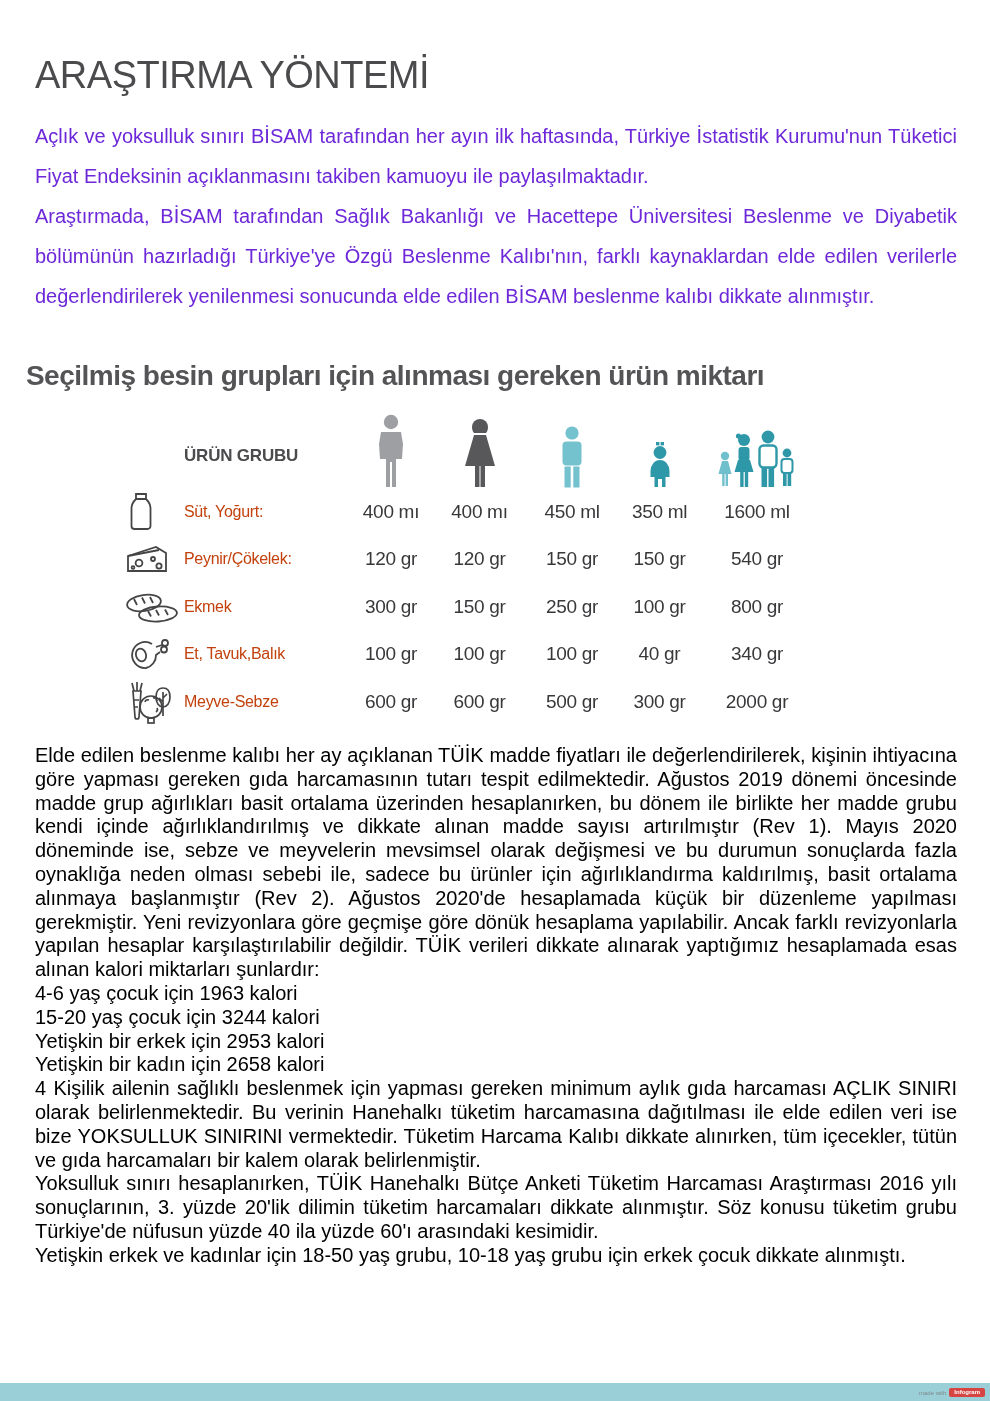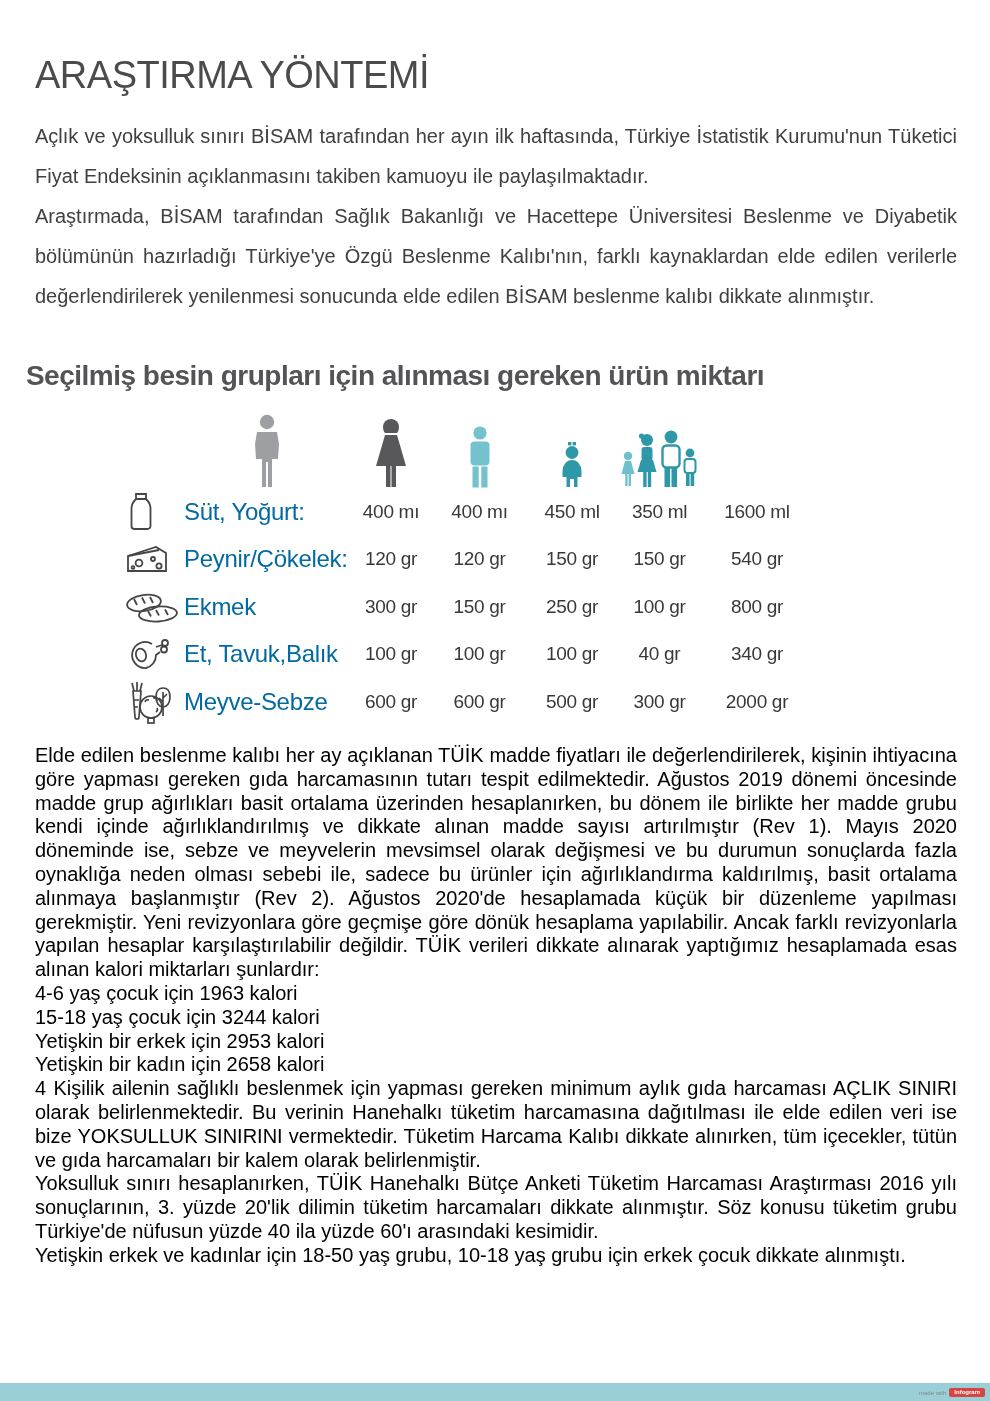--- a/index.html
+++ b/index.html
@@ -7,21 +7,21 @@
   body { width: 990px; height: 1401px; font-family: "Liberation Sans", sans-serif; }
   #page { position: relative; width: 990px; height: 1401px; background: #fff; overflow: hidden; }
 
   .page-title {
     position: absolute; left: 35px; top: 54px;
     font-size: 38px; font-weight: normal; color: #4b4b4d; letter-spacing: -0.5px;
   }
 
   .intro {
     position: absolute; left: 35px; width: 922px; top: 116px;
-    font-size: 20px; line-height: 40px; color: #404040; text-align: justify;
+    font-size: 20px; line-height: 40px; color: #6d28d9; text-align: justify;
   }
   .intro p { margin: 0; }
 
   .ig-heading {
     position: absolute; left: 0; top: 360px; width: 790px; text-align: center;
     font-size: 28px; font-weight: bold; color: #545456; letter-spacing: -0.5px;
   }
 
   .ig {
     position: absolute; left: 122px; top: 402px; width: 746px;
@@ -33,21 +33,21 @@
     align-items: center;
   }
   .ig-row.header { height: 86px; align-items: end; }
   .ig-row.data { height: 47.5px; }
   .ig-col-header {
     font-size: 17px; font-weight: bold; color: #4b4b4d; letter-spacing: -0.2px;
     padding-bottom: 22px;
   }
   .person-cell { display: flex; justify-content: center; align-items: flex-end; height: 100%; }
   .food-icon-cell { display: flex; justify-content: flex-start; align-items: center; padding-left: 2px; }
-  .row-label { font-size: 24px; color: #0369a1; letter-spacing: -0.3px; }
+  .row-label { font-size: 16px; color: #c2410c; letter-spacing: -0.3px; }
   .val { text-align: center; font-size: 19px; color: #38383b; letter-spacing: -0.3px; }
 
   .body-text {
     position: absolute; left: 35px; width: 922px; top: 744px;
     font-size: 20px; line-height: 23.8px; color: #000000;
   }
   .body-text .just { text-align: justify; }
   .cal-line { text-align: left; }
 
   .bottom-band {
@@ -80,20 +80,21 @@
     <p>Açlık ve yoksulluk sınırı BİSAM tarafından her ayın ilk haftasında, Türkiye İstatistik Kurumu'nun Tüketici Fiyat Endeksinin açıklanmasını takiben kamuoyu ile paylaşılmaktadır.</p>
     <p>Araştırmada, BİSAM tarafından Sağlık Bakanlığı ve Hacettepe Üniversitesi Beslenme ve Diyabetik bölümünün hazırladığı Türkiye'ye Özgü Beslenme Kalıbı'nın, farklı kaynaklardan elde edilen verilerle değerlendirilerek yenilenmesi sonucunda elde edilen BİSAM beslenme kalıbı dikkate alınmıştır.</p>
   </div>
 
   <div class="ig-heading">Seçilmiş besin grupları için alınması gereken ürün miktarı</div>
 
   <div class="ig">
 
     <div class="ig-row header">
       <div></div>
+      <div class="ig-col-header">ÜRÜN GRUBU</div>
 
       <div class="person-cell">
         <span>
           <svg width="38" height="74" viewBox="0 0 38 74">
             <g fill="#9d9fa2">
               <circle cx="19" cy="8" r="7.2"></circle>
               <path d="M9,18 L29,18 L31,30 L30,45 L24,45 L24,73 L20,73 L20,48 L18,48 L18,73 L14,73 L14,45 L8,45 L7,30 Z"></path>
             </g>
           </svg>
         </span>
@@ -274,21 +275,21 @@
       <div class="val">500 gr</div>
       <div class="val">300 gr</div>
       <div class="val">2000 gr</div>
     </div>
 
   </div>
 
   <div class="body-text">
     <p class="just">Elde edilen beslenme kalıbı her ay açıklanan TÜİK madde fiyatları ile değerlendirilerek, kişinin ihtiyacına göre yapması gereken gıda harcamasının tutarı tespit edilmektedir. Ağustos 2019 dönemi öncesinde madde grup ağırlıkları basit ortalama üzerinden hesaplanırken, bu dönem ile birlikte her madde grubu kendi içinde ağırlıklandırılmış ve dikkate alınan madde sayısı artırılmıştır (Rev 1). Mayıs 2020 döneminde ise, sebze ve meyvelerin mevsimsel olarak değişmesi ve bu durumun sonuçlarda fazla oynaklığa neden olması sebebi ile, sadece bu ürünler için ağırlıklandırma kaldırılmış, basit ortalama alınmaya başlanmıştır (Rev 2). Ağustos 2020'de hesaplamada küçük bir düzenleme yapılması gerekmiştir. Yeni revizyonlara göre geçmişe göre dönük hesaplama yapılabilir. Ancak farklı revizyonlarla yapılan hesaplar karşılaştırılabilir değildir.  TÜİK verileri dikkate alınarak yaptığımız hesaplamada esas alınan kalori miktarları şunlardır:</p>
     <div class="cal-line">4-6 yaş çocuk için 1963 kalori</div>
-    <div class="cal-line">15-18 yaş çocuk için 3244 kalori</div>
+    <div class="cal-line">15-20 yaş çocuk için 3244 kalori</div>
     <div class="cal-line">Yetişkin bir erkek için 2953 kalori</div>
     <div class="cal-line">Yetişkin bir kadın için 2658 kalori</div>
     <p class="just">4 Kişilik ailenin sağlıklı beslenmek için yapması gereken minimum aylık gıda harcaması AÇLIK SINIRI olarak belirlenmektedir. Bu verinin Hanehalkı tüketim harcamasına dağıtılması ile elde edilen veri ise bize YOKSULLUK SINIRINI vermektedir. Tüketim Harcama Kalıbı dikkate alınırken, tüm içecekler, tütün ve gıda harcamaları bir kalem olarak belirlenmiştir.</p>
     <p class="just">Yoksulluk sınırı hesaplanırken, TÜİK Hanehalkı Bütçe Anketi Tüketim Harcaması Araştırması 2016 yılı sonuçlarının, 3. yüzde 20'lik dilimin tüketim harcamaları dikkate alınmıştır. Söz konusu tüketim grubu Türkiye'de nüfusun yüzde 40 ila yüzde 60'ı arasındaki kesimidir.</p>
     <p>Yetişkin erkek ve kadınlar için 18-50 yaş grubu, 10-18 yaş grubu için erkek çocuk dikkate alınmıştı.</p>
   </div>
 
   <div class="bottom-band"></div>
   <div class="watermark">
     <span class="wm-text">made with</span>

